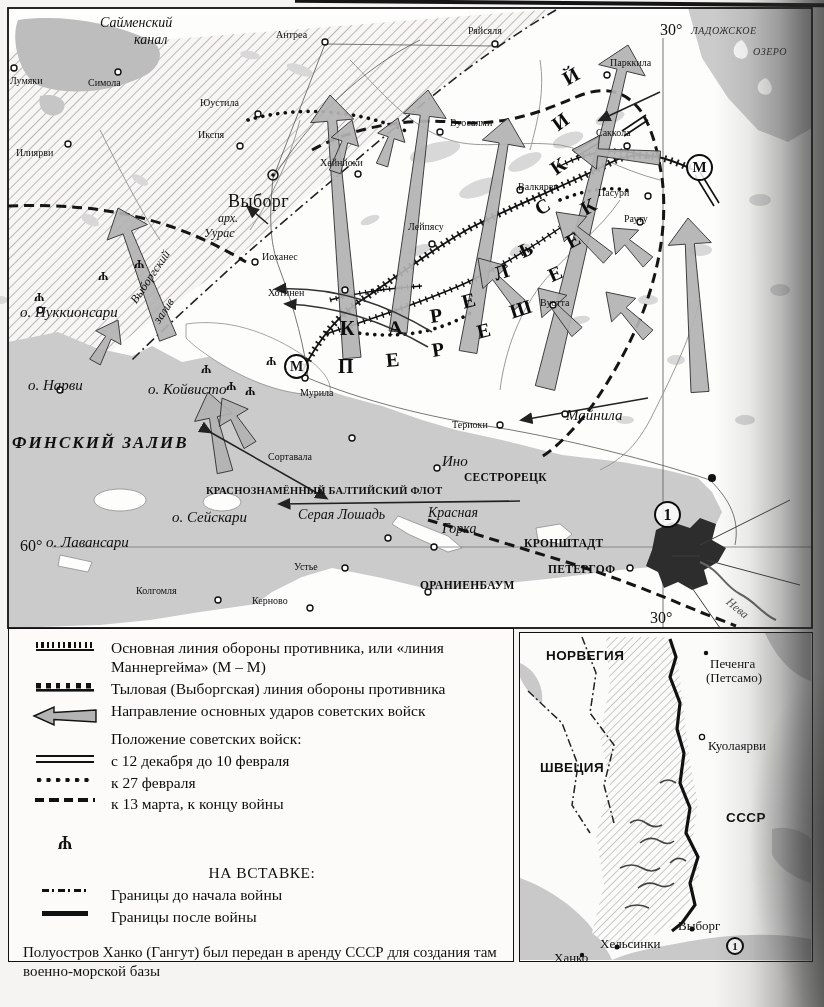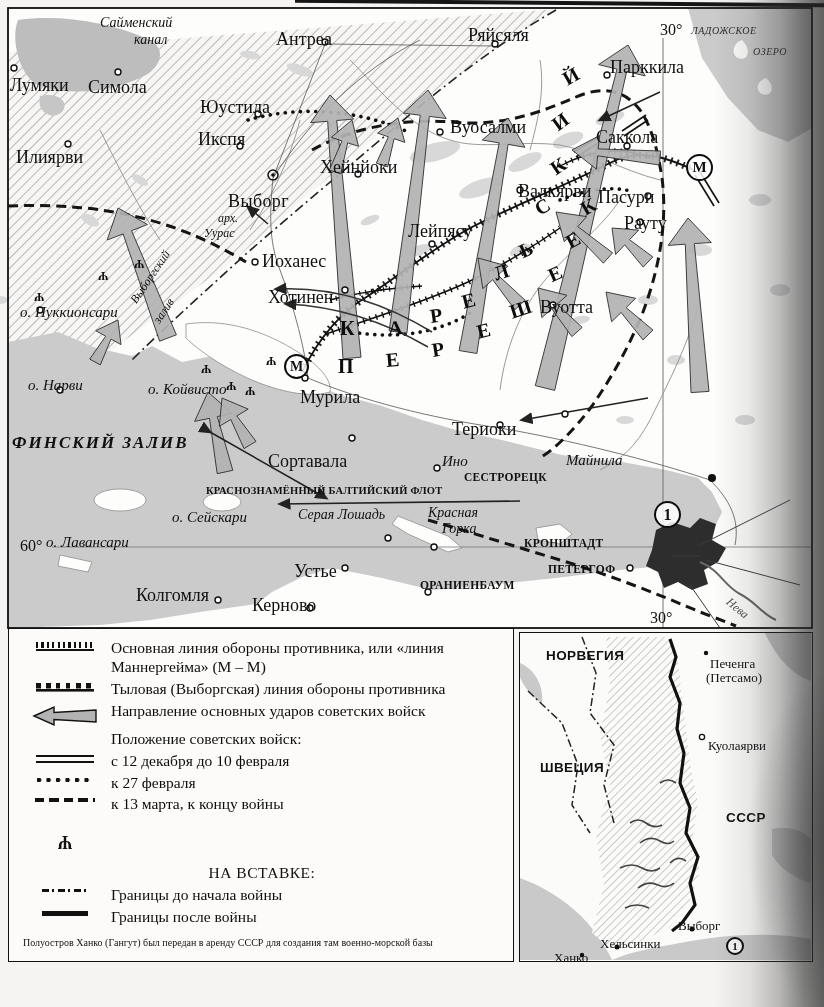--- a/index.html
+++ b/index.html
@@ -2,21 +2,21 @@
 <html><head>
 <meta charset="utf-8">
 <style>
   html,body{margin:0;padding:0;background:#e8e7e5;}
   #stage{position:relative;width:824px;height:1007px;background:#f5f4f2;overflow:hidden;
          font-family:"Liberation Serif",serif;color:#111;}
   svg{display:block}
   .abs{position:absolute}
   
   .mlabel{position:absolute;white-space:nowrap;line-height:1;color:#101010;transform-origin:0 50%;}
-  .town{font-size:18px}
+  .town{font-size:10px}
   .town-lg{font-size:18px;letter-spacing:.4px}
   .it{font-style:italic;font-size:15px}
   .it-md{font-style:italic;font-size:14px}
   .it-sm{font-style:italic;font-size:12px}
   .caps{font-weight:bold;font-size:11.5px;letter-spacing:.3px}
   .caps-sm{font-weight:bold;font-size:10.5px;letter-spacing:.2px}
   .sea{font-weight:bold;font-style:italic;font-size:17px;letter-spacing:2px}
   .coord{font-size:16px}
   .spread{font-weight:bold;font-size:20px;color:#0d0d0d}
   .ital-caps{font-style:italic;font-size:10px;letter-spacing:.5px;color:#2e2e2e}
@@ -24,21 +24,21 @@
   .ring{border:2.4px solid #0d0d0d;border-radius:50%;display:flex;align-items:center;justify-content:center;
         font-weight:bold;background:rgba(255,255,255,.85);box-sizing:border-box;}
   .bat{font-size:13px;font-weight:bold;transform:rotate(180deg);transform-origin:50% 50%;}
   
   #legend{position:absolute;left:8px;top:628px;width:506px;height:334px;background:#fcfbfa;
           border:1.8px solid #111;box-sizing:border-box;padding:10px 8px 12px 10px;}
   .lrow{display:flex;align-items:flex-start;margin-bottom:3px;}
   .lsym{flex:0 0 92px;display:flex;align-items:center;justify-content:center;padding-top:3px;}
   .ltext{font-size:15.5px;line-height:1.22;color:#0d0d0d;}
   .lheading{text-align:center;font-size:15.5px;margin:12px 0 4px 0;letter-spacing:.5px;}
-  .lnote{font-size:10px;line-height:1.25;margin:10px 4px 0 4px;}
+  .lnote{font-size:15px;line-height:1.25;margin:16px 4px 0 4px;}
   .gap-top{margin-top:14px;}
   .s-mannerheim{width:58px;height:9px;background:
       linear-gradient(#111 0 0) left bottom/100% 2.4px no-repeat,
       repeating-linear-gradient(90deg,#111 0 2.2px,transparent 2.2px 5.4px) left top/100% 6px no-repeat;}
   .s-vyborg{width:58px;height:9px;background:
       linear-gradient(#111 0 0) left bottom/100% 2.6px no-repeat,
       repeating-linear-gradient(90deg,#111 0 4.5px,transparent 4.5px 10px) left top/100% 5.5px no-repeat;}
   .s-double{width:58px;height:8px;border-top:2.2px solid #111;border-bottom:2.2px solid #111;box-sizing:border-box;}
   .s-dots{width:58px;height:6px;background:radial-gradient(circle 2.4px at 3px 3px,#111 2.1px,transparent 2.5px) left center/9.5px 6px repeat-x;}
   .s-dashes{width:60px;height:3.4px;background:repeating-linear-gradient(90deg,#111 0 9px,transparent 9px 14.5px);}
@@ -294,21 +294,21 @@
       <span class="mlabel town" style="left: 408px; top: 222px;">Лейпясу</span>
       <span class="mlabel town" style="left: 262px; top: 252px;">Иоханес</span>
       <span class="mlabel town" style="left: 268px; top: 288px;">Хотинен</span>
       <span class="mlabel town" style="left: 540px; top: 298px;">Вуотта</span>
       <span class="mlabel it" style="left: 20px; top: 305px;">о. Пуккионсари</span>
       <span class="mlabel it-sm" style="left: 133px; top: 296px; transform: rotate(-56deg);">Выборгский</span>
       <span class="mlabel it-sm" style="left: 156px; top: 316px; transform: rotate(-56deg);">залив</span>
       <span class="mlabel it" style="left: 28px; top: 378px;">о. Нарви</span>
       <span class="mlabel it" style="left: 148px; top: 382px;">о. Койвисто</span>
       <span class="mlabel town" style="left: 300px; top: 388px;">Мурила</span>
-      <span class="mlabel it" style="left: 566px; top: 408px; margin-top: 45px;">Майнила</span>
+      <span class="mlabel it" style="left: 566px; top: 408px;">Майнила</span>
       <span class="mlabel town" style="left: 452px; top: 420px;">Териоки</span>
       <span class="mlabel sea" style="left: 12px; top: 434px;">ФИНСКИЙ  ЗАЛИВ</span>
       <span class="mlabel town" style="left: 268px; top: 452px;">Сортавала</span>
       <span class="mlabel it" style="left: 442px; top: 454px;">Ино</span>
       <span class="mlabel caps" style="left: 464px; top: 472px;">СЕСТРОРЕЦК</span>
       <span class="mlabel caps-sm" style="left: 206px; top: 486px;">КРАСНОЗНАМЁННЫЙ БАЛТИЙСКИЙ ФЛОТ</span>
       <span class="mlabel it" style="left: 46px; top: 535px;">о. Лавансари</span>
       <span class="mlabel it" style="left: 172px; top: 510px;">о. Сейскари</span>
       <span class="mlabel it-md" style="left: 298px; top: 508px;">Серая Лошадь</span>
       <span class="mlabel it-md" style="left: 428px; top: 506px;">Красная</span>

